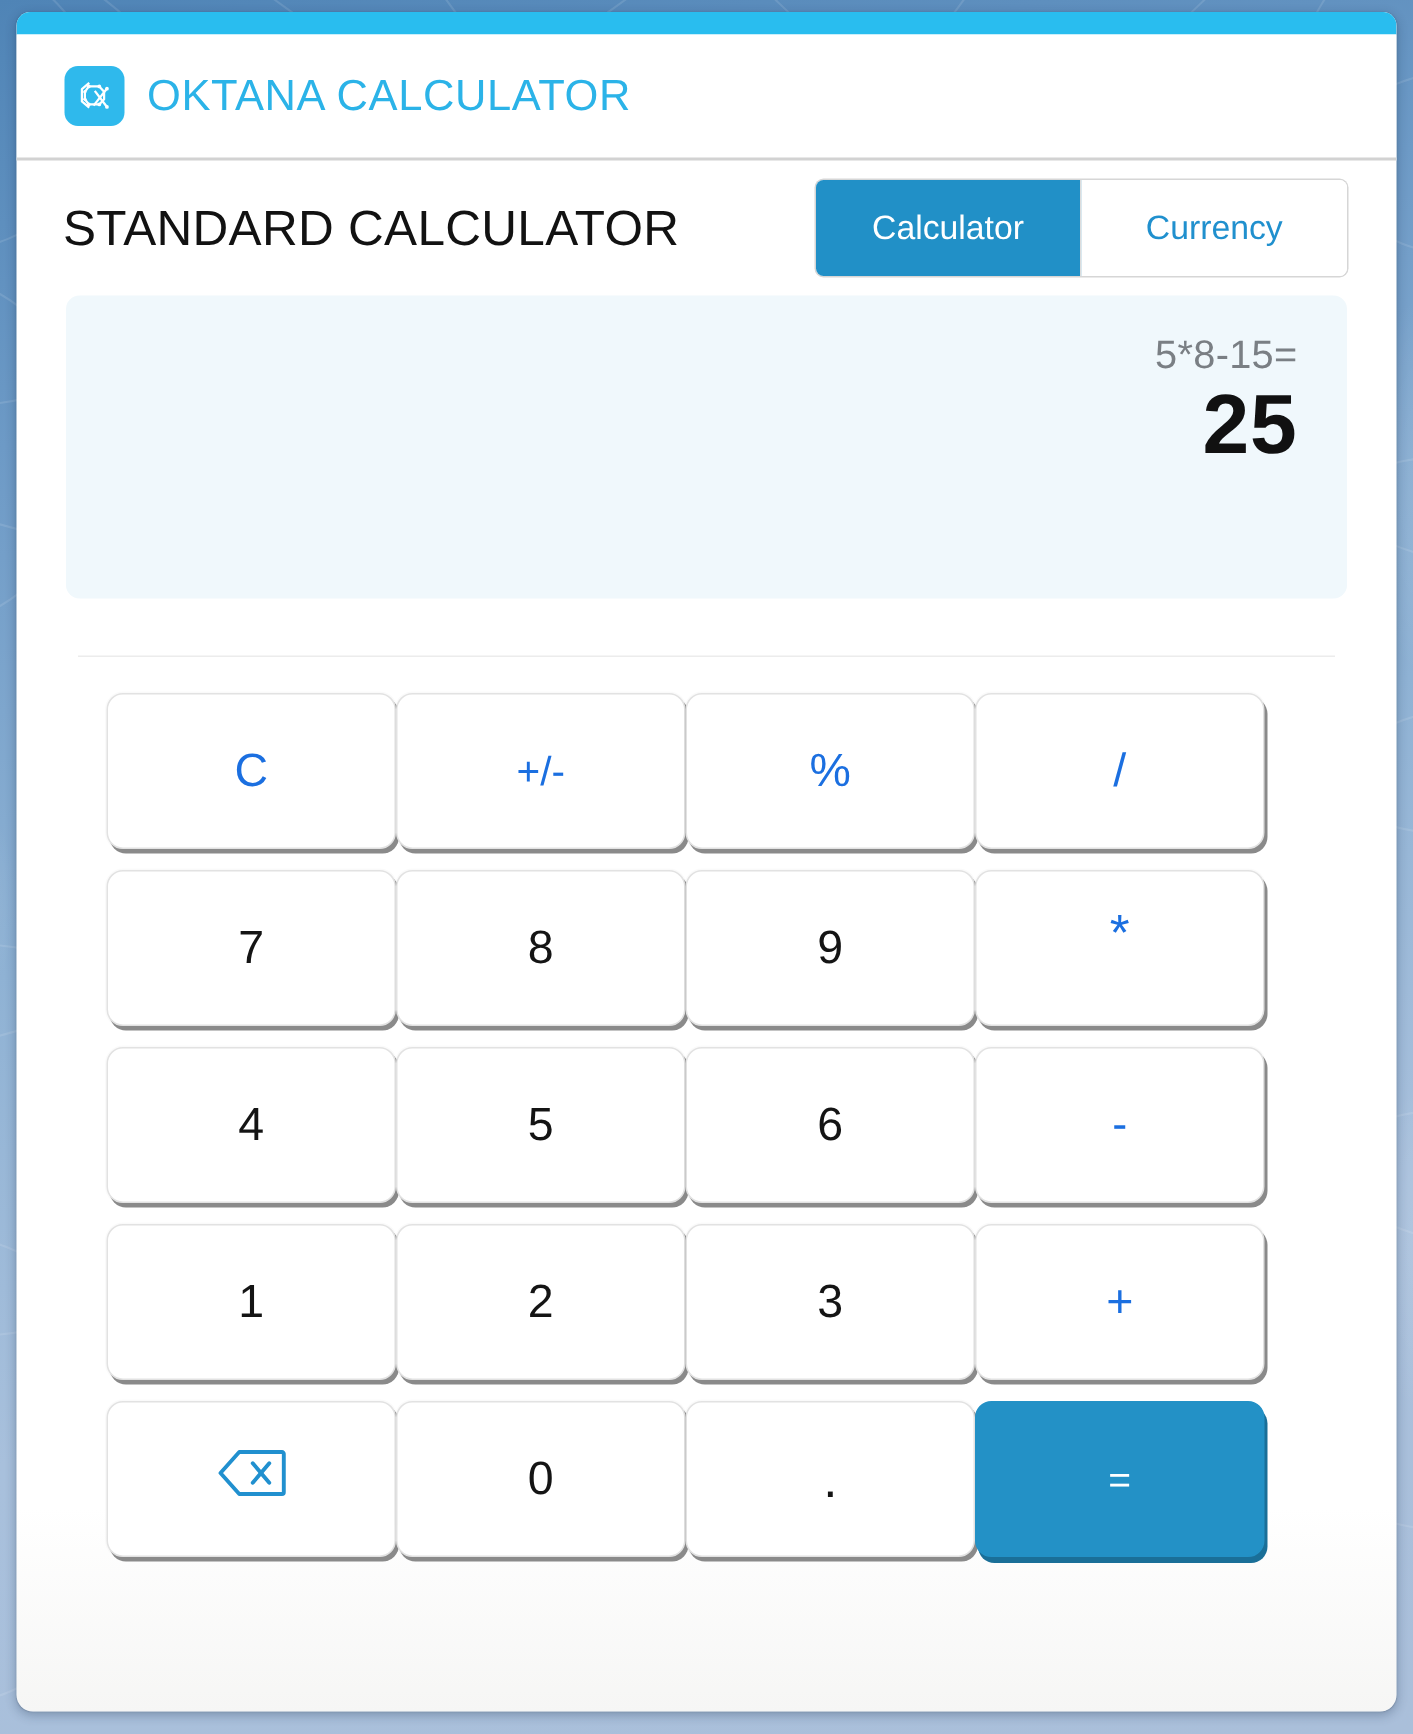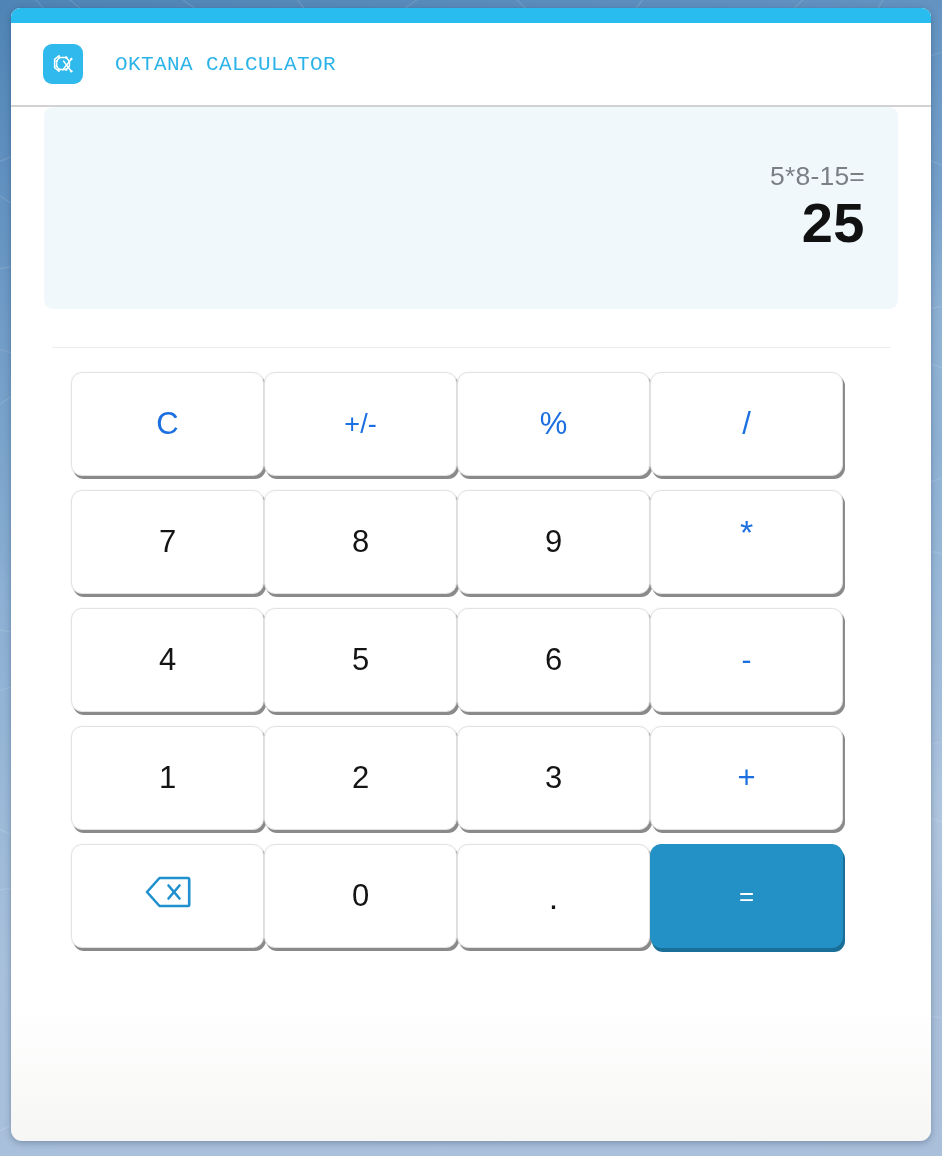--- a/index.html
+++ b/index.html
@@ -64,27 +64,26 @@
     height: 40px;
     border-radius: 9px;
     background: #2fb9ec;
     display: flex;
     align-items: center;
     justify-content: center;
     flex: none;
   }
 
   .app-title {
-    margin-left: 32px;
-    font-size: 21px;
+    margin-left: 15px;
+    font-size: 29px;
     letter-spacing: 0.4px;
     color: #2bb3e8;
     font-weight: 400;
     white-space: nowrap;
-    font-family: Liberation Mono, monospace;
   }
 
   
   .title-row {
     height: 90px;
     display: flex;
     align-items: center;
     justify-content: space-between;
     padding: 0 33px 0 31px;
   }
@@ -126,21 +125,21 @@
   
   .display {
     margin: 0 33px;
     height: 202px;
     background: #f0f8fc;
     border-radius: 9px;
     display: flex;
     flex-direction: column;
     align-items: flex-end;
     justify-content: flex-start;
-    padding: 56px 33px 0 0;
+    padding: 26px 33px 0 0;
   }
 
   .display-history {
     font-size: 26.5px;
     color: #7a7f84;
     letter-spacing: 0.2px;
     line-height: 1;
   }
 
   .display-result {
@@ -251,20 +250,27 @@
           <circle cx="9.2" cy="18.6" r="1.25"></circle>
           <circle cx="16.2" cy="18.6" r="1.25"></circle>
           <circle cx="21.3" cy="8.1" r="1.25"></circle>
           <circle cx="21.3" cy="20.3" r="1.25"></circle>
         </g>
       </svg>
     </span>
     <span class="app-title">OKTANA CALCULATOR</span>
   </div>
 
+  <div class="title-row">
+    <div class="page-title">STANDARD CALCULATOR</div>
+    <div class="tab-group">
+      <div class="tab active">Calculator</div>
+      <div class="tab">Currency</div>
+    </div>
+  </div>
 
   <div class="display">
     <div class="display-history">5*8-15=</div>
     <div class="display-result">25</div>
   </div>
 
   <div class="keypad-divider"></div>
 
   <div class="keypad">
 

